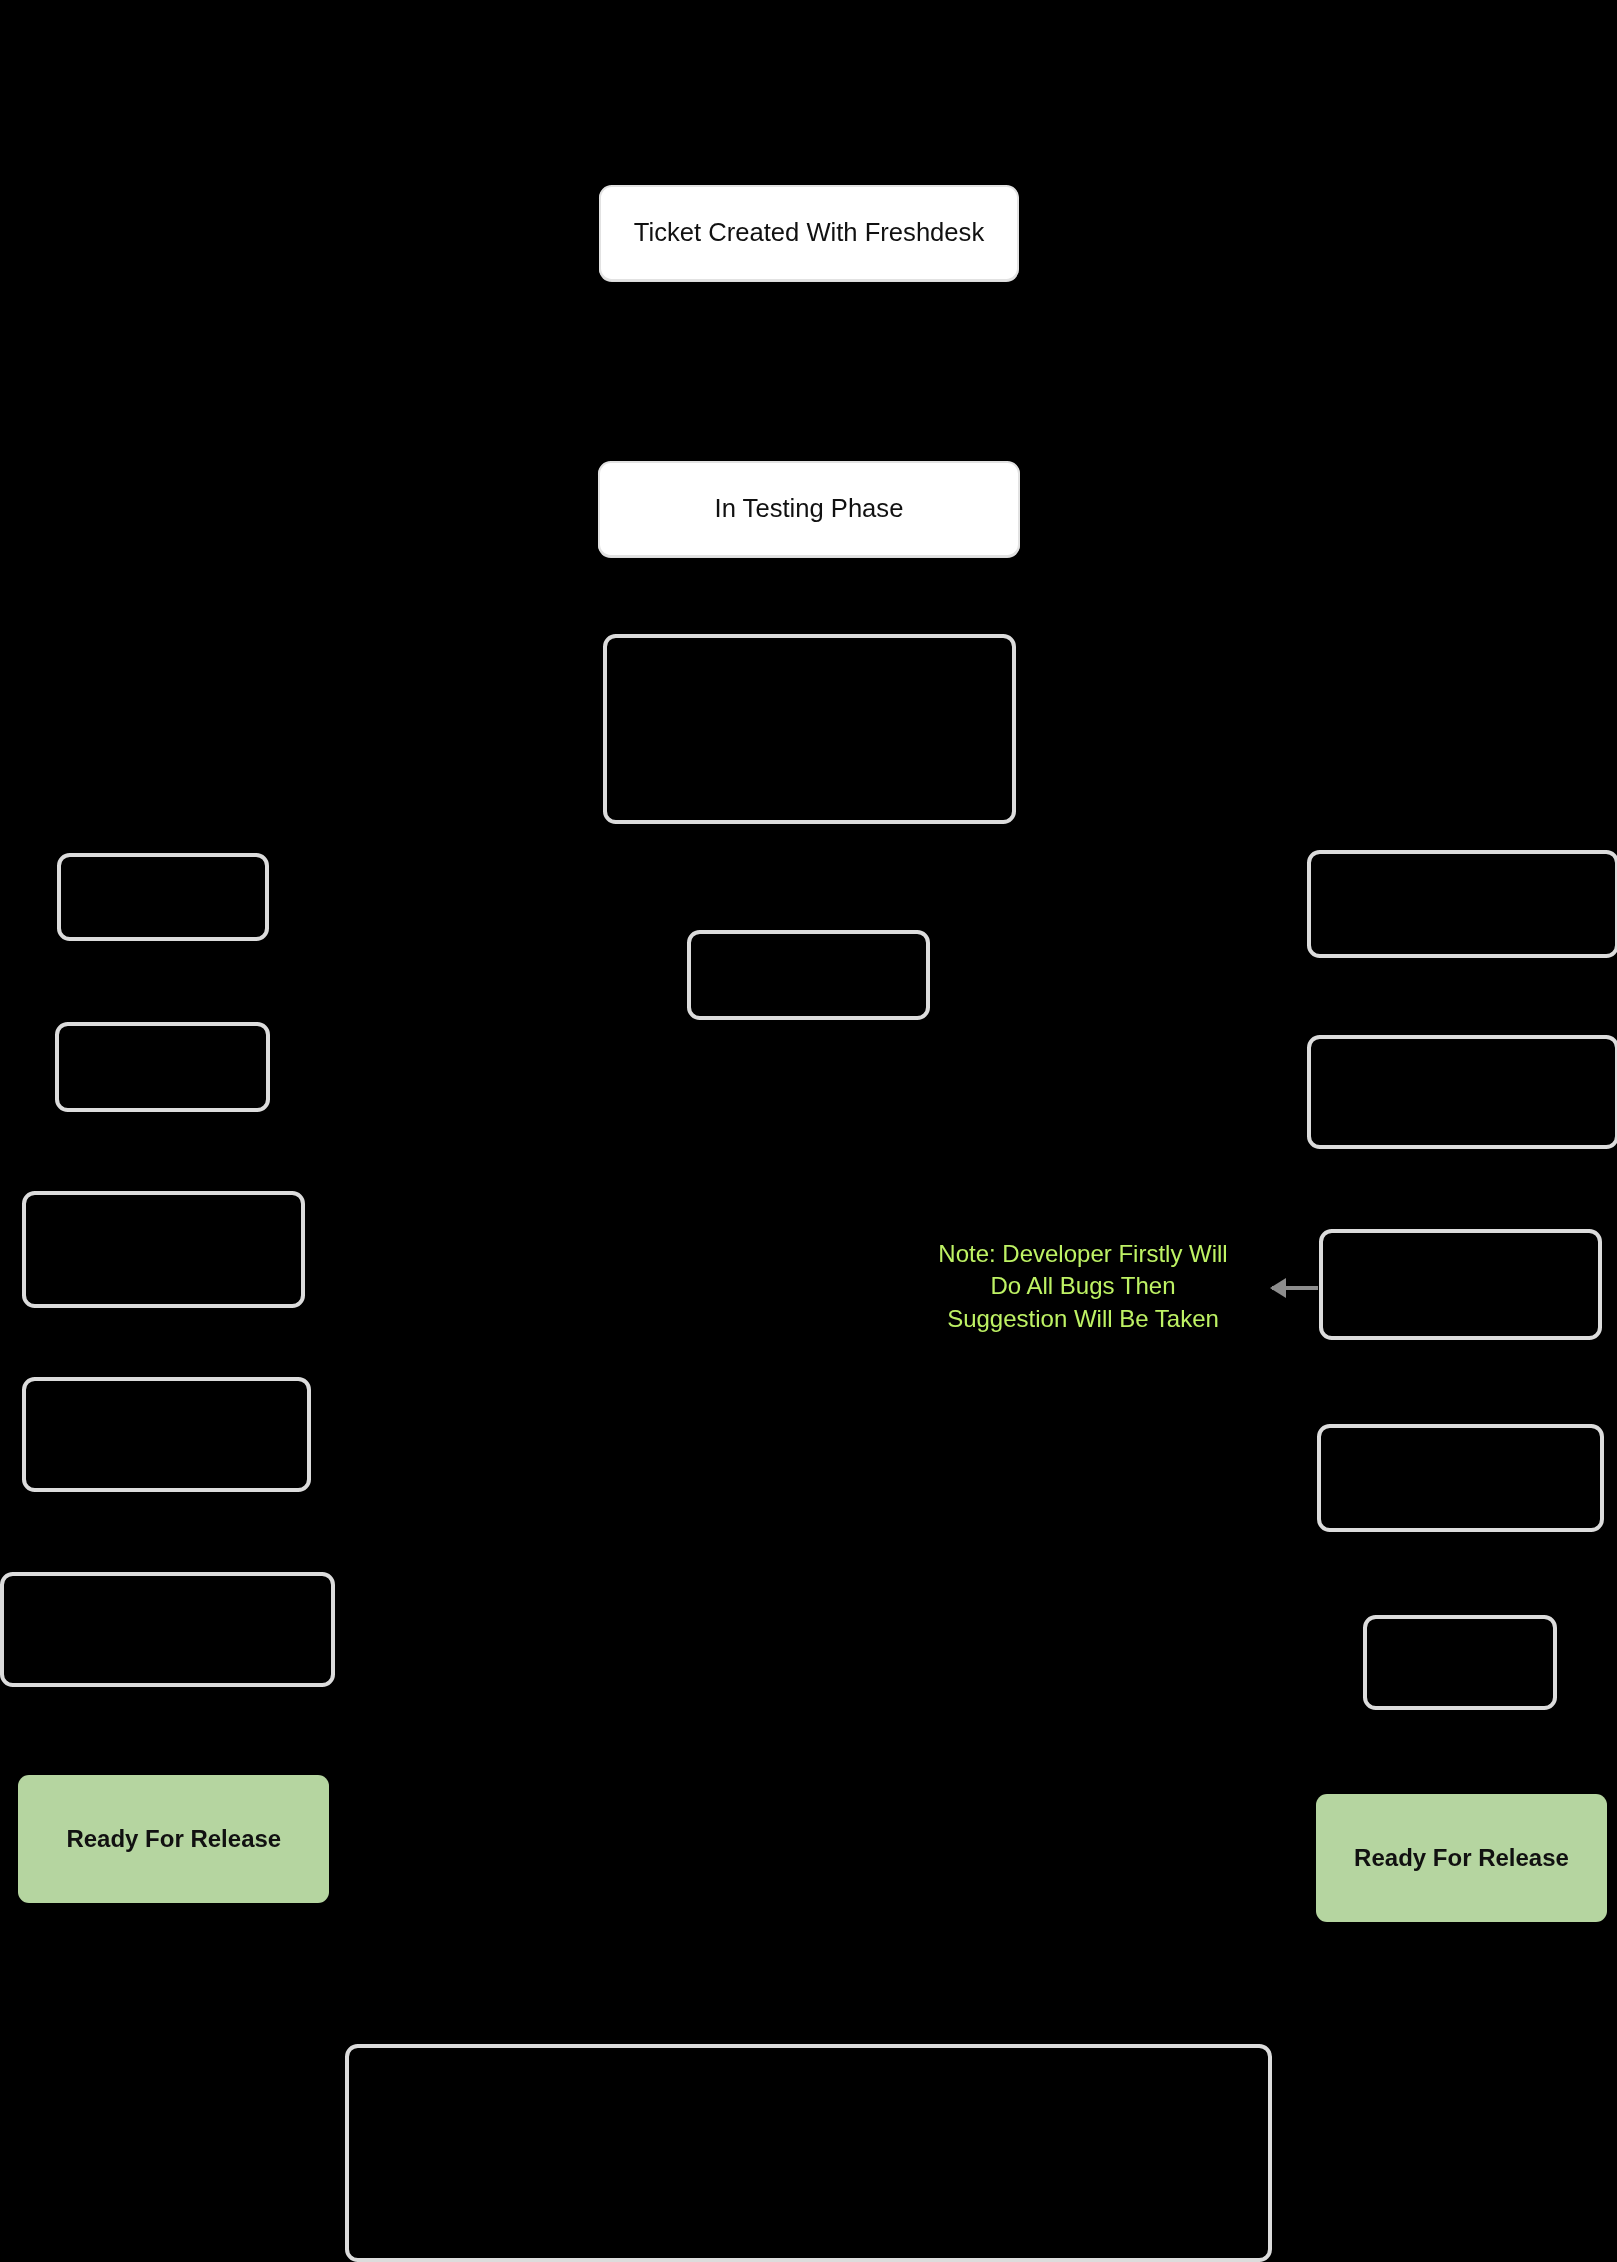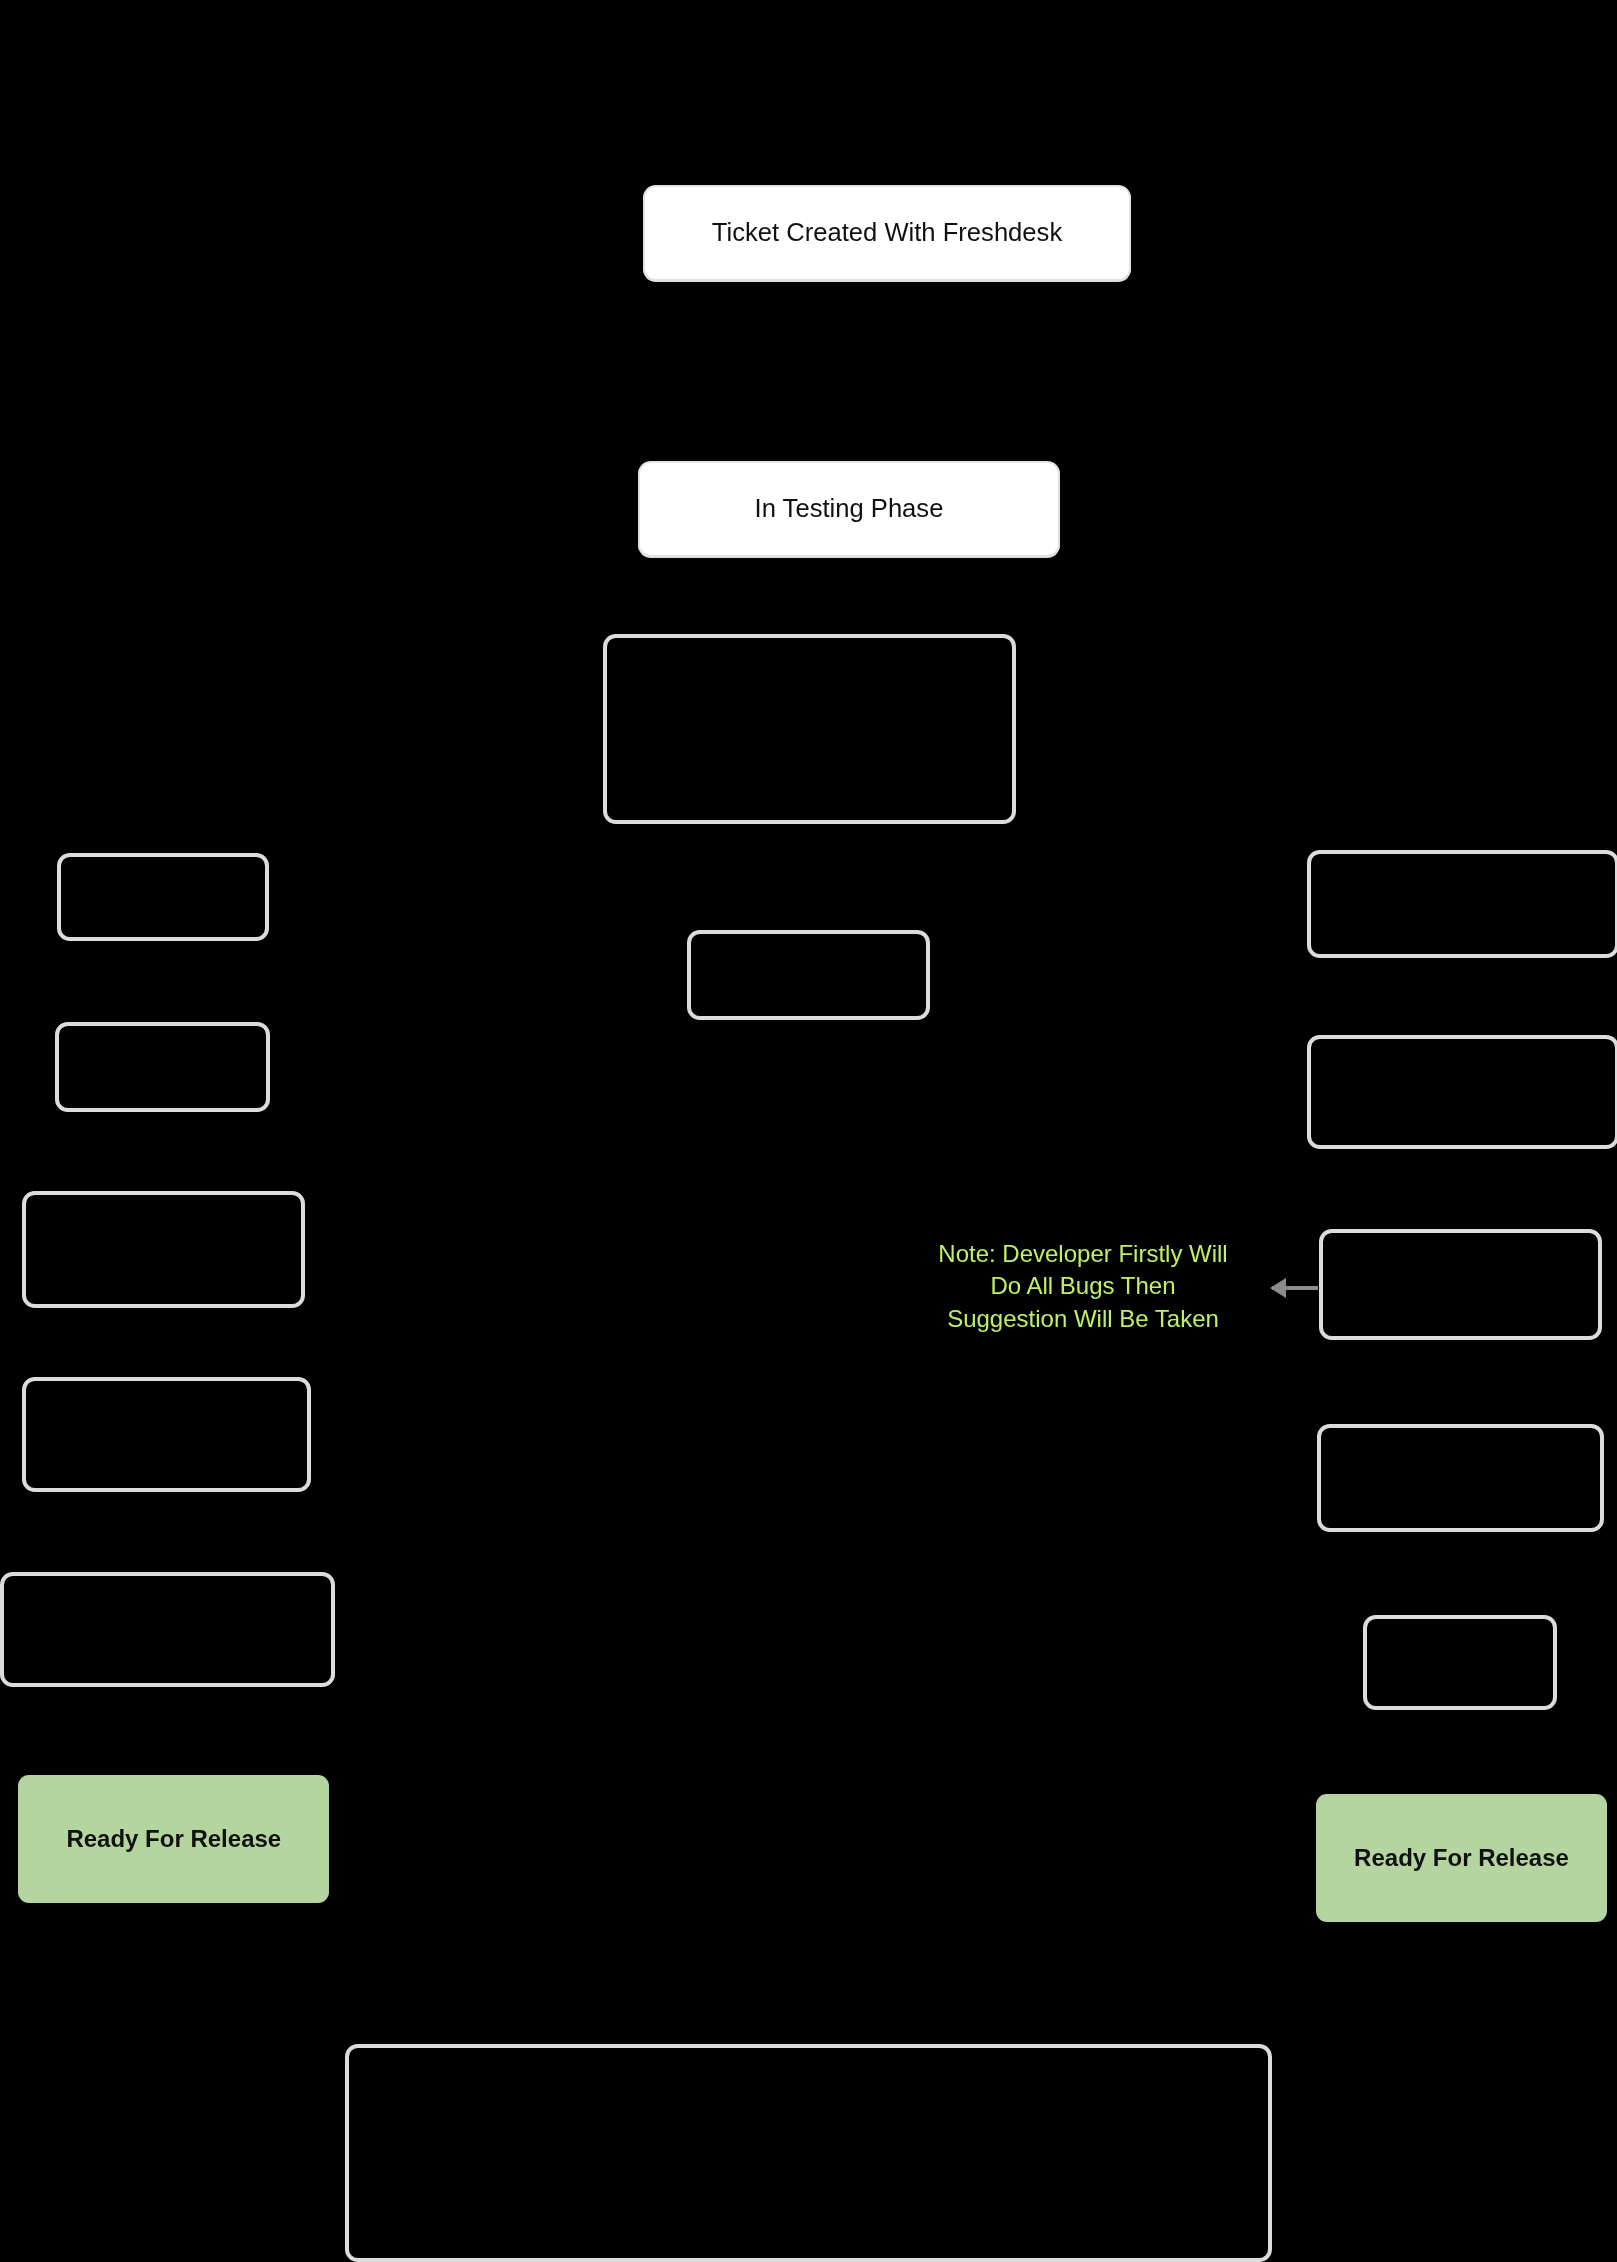--- a/index.html
+++ b/index.html
@@ -118,23 +118,23 @@
   <div class="conn vert" style="left:1460px; top:1147px; height:82px;"></div>
   <div class="conn vert" style="left:1460px; top:1339px; height:87px;"></div>
   <div class="conn vert" style="left:1460px; top:1528px; height:91px;"></div>
   <div class="conn vert" style="left:1460px; top:1713px; height:87px;"></div>
 
   <div class="conn vert" style="left:163px; top:1905px; height:137px;"></div>
   <div class="conn vert" style="left:1460px; top:1928px; height:114px;"></div>
   <div class="conn horz" style="left:163px; top:2042px; width:1299px;"></div>
   <div class="conn vert" style="left:810px; top:2042px; height:27.4px;"></div>
 
-  <div class="node light" style="left:599px; top:185px; width:488px; height:96px;margin-left:44px;">Ticket Created With Freshdesk</div>
+  <div class="node light" style="left:599px; top:185px; width:420px; height:96px;">Ticket Created With Freshdesk</div>
 
-  <div class="node light" style="left:598px; top:461px; width:422px; height:96px;margin-left:40px;">In Testing Phase</div>
+  <div class="node light" style="left:598px; top:461px; width:422px; height:96px;">In Testing Phase</div>
 
   <div class="node dark" style="left:603px; top:634px; width:413px; height:190px;"></div>
 
   <div class="node dark" style="left:687px; top:930px; width:243px; height:90px;"></div>
 
   <div class="node dark" style="left:57px; top:853px; width:212px; height:88px;"></div>
 
   <div class="node dark" style="left:55px; top:1022px; width:215px; height:90px;"></div>
 
   <div class="node dark" style="left:22px; top:1191px; width:283px; height:117px;"></div>

